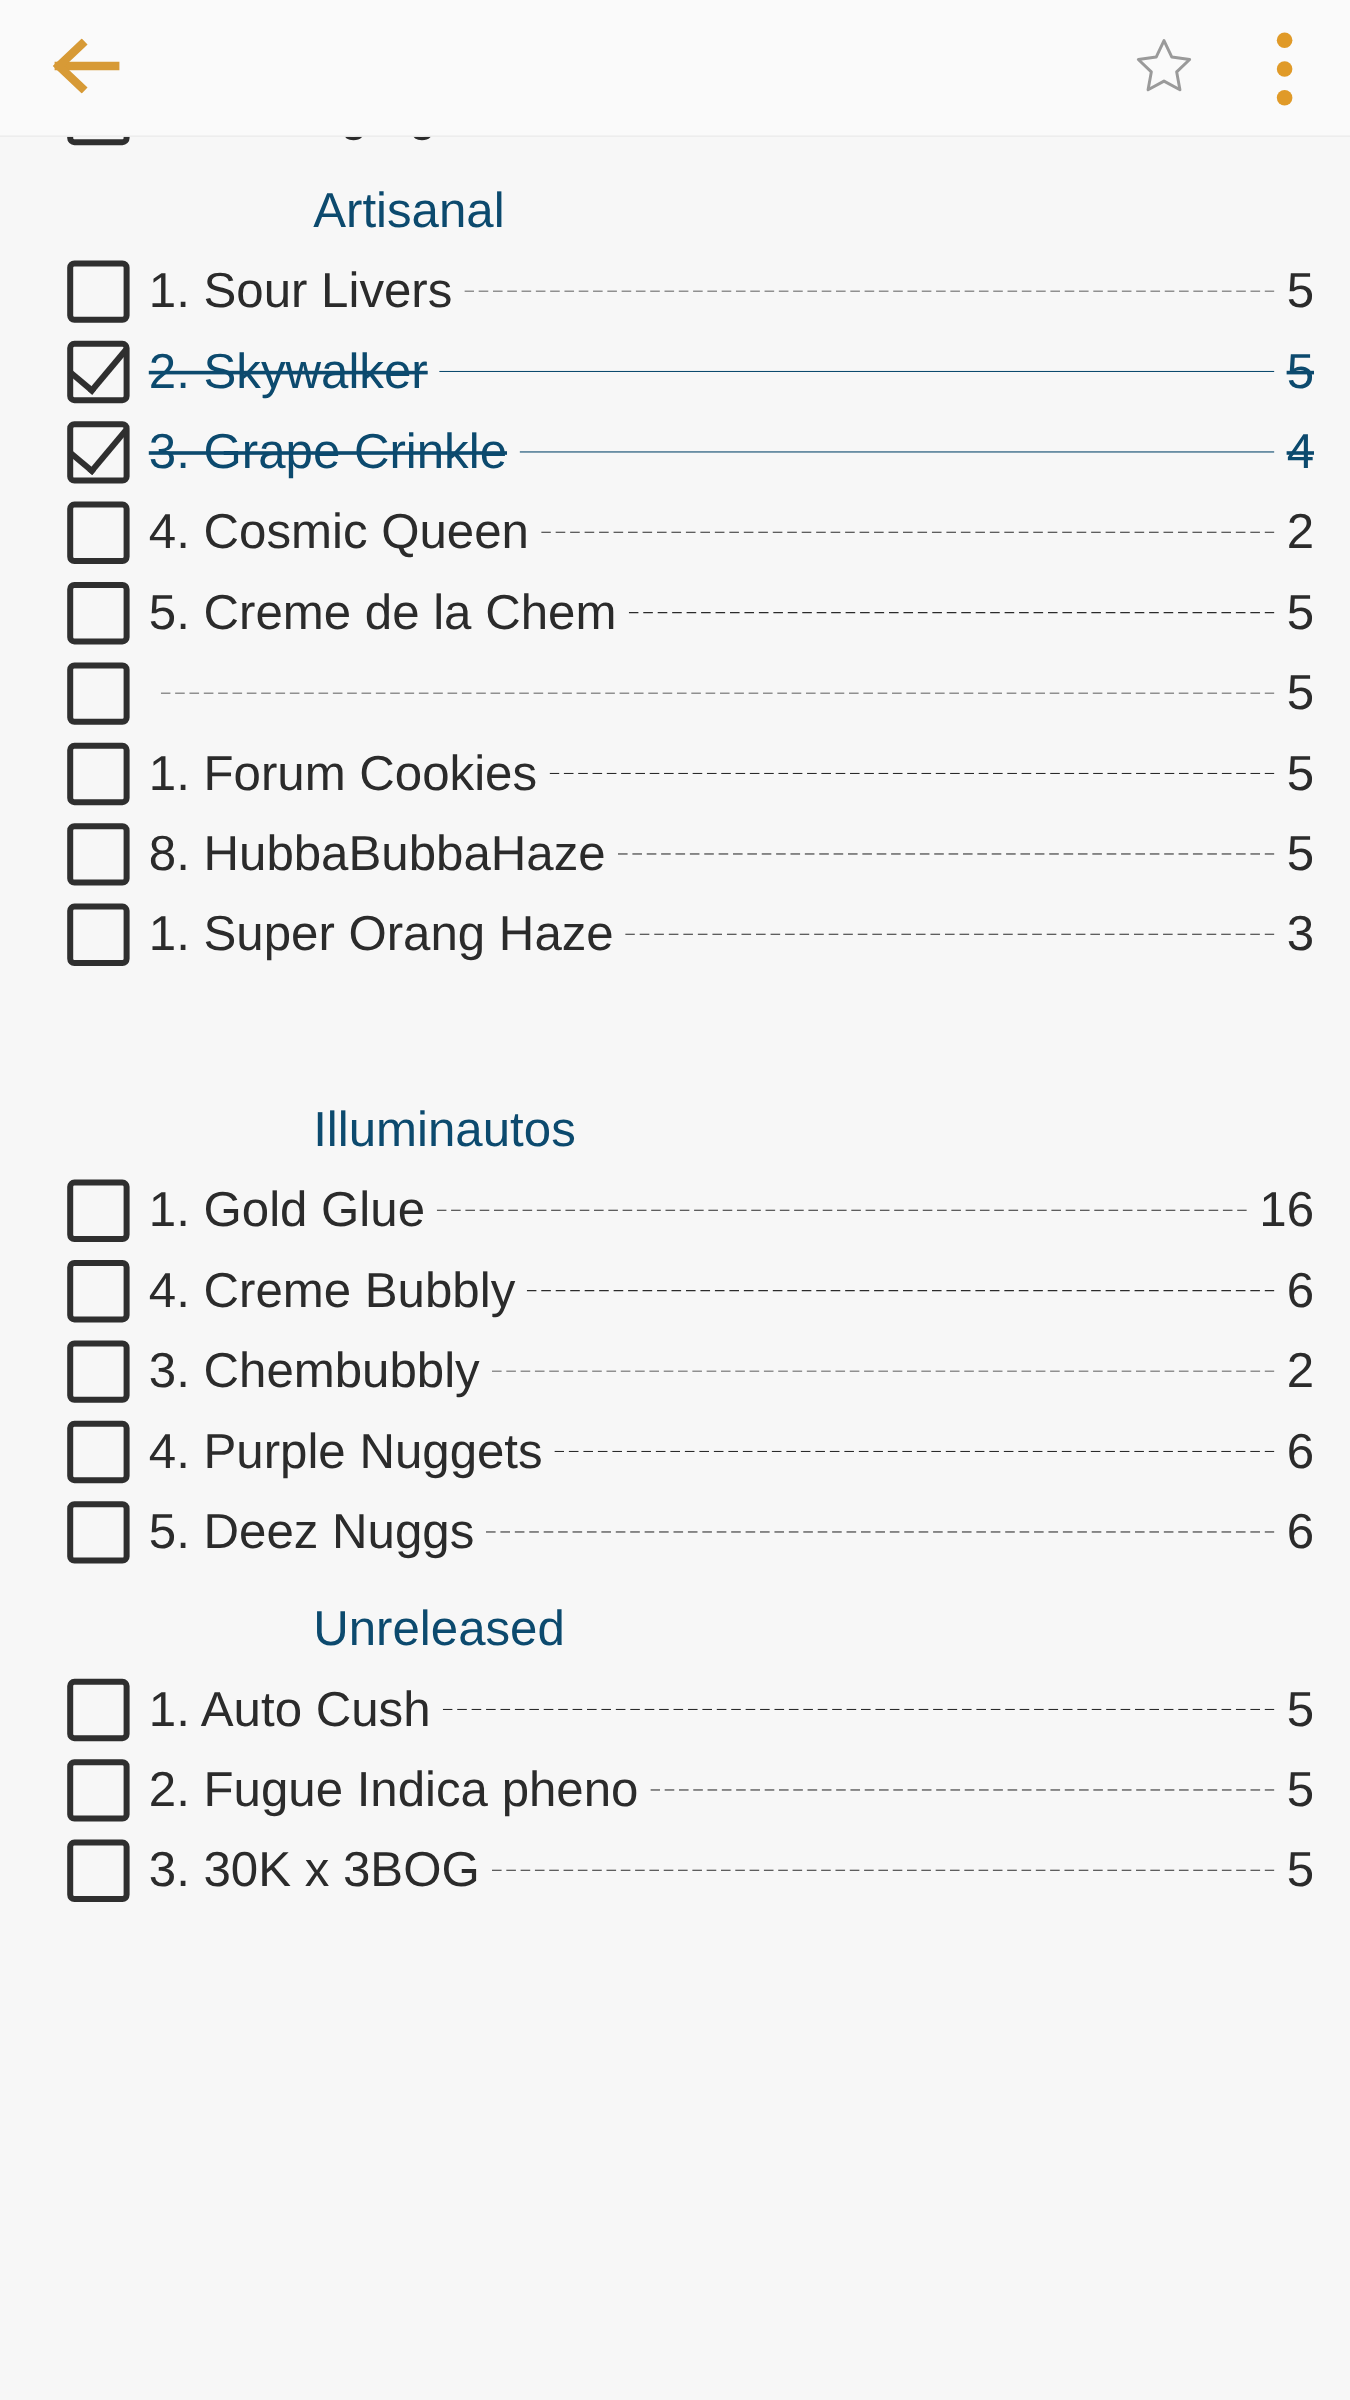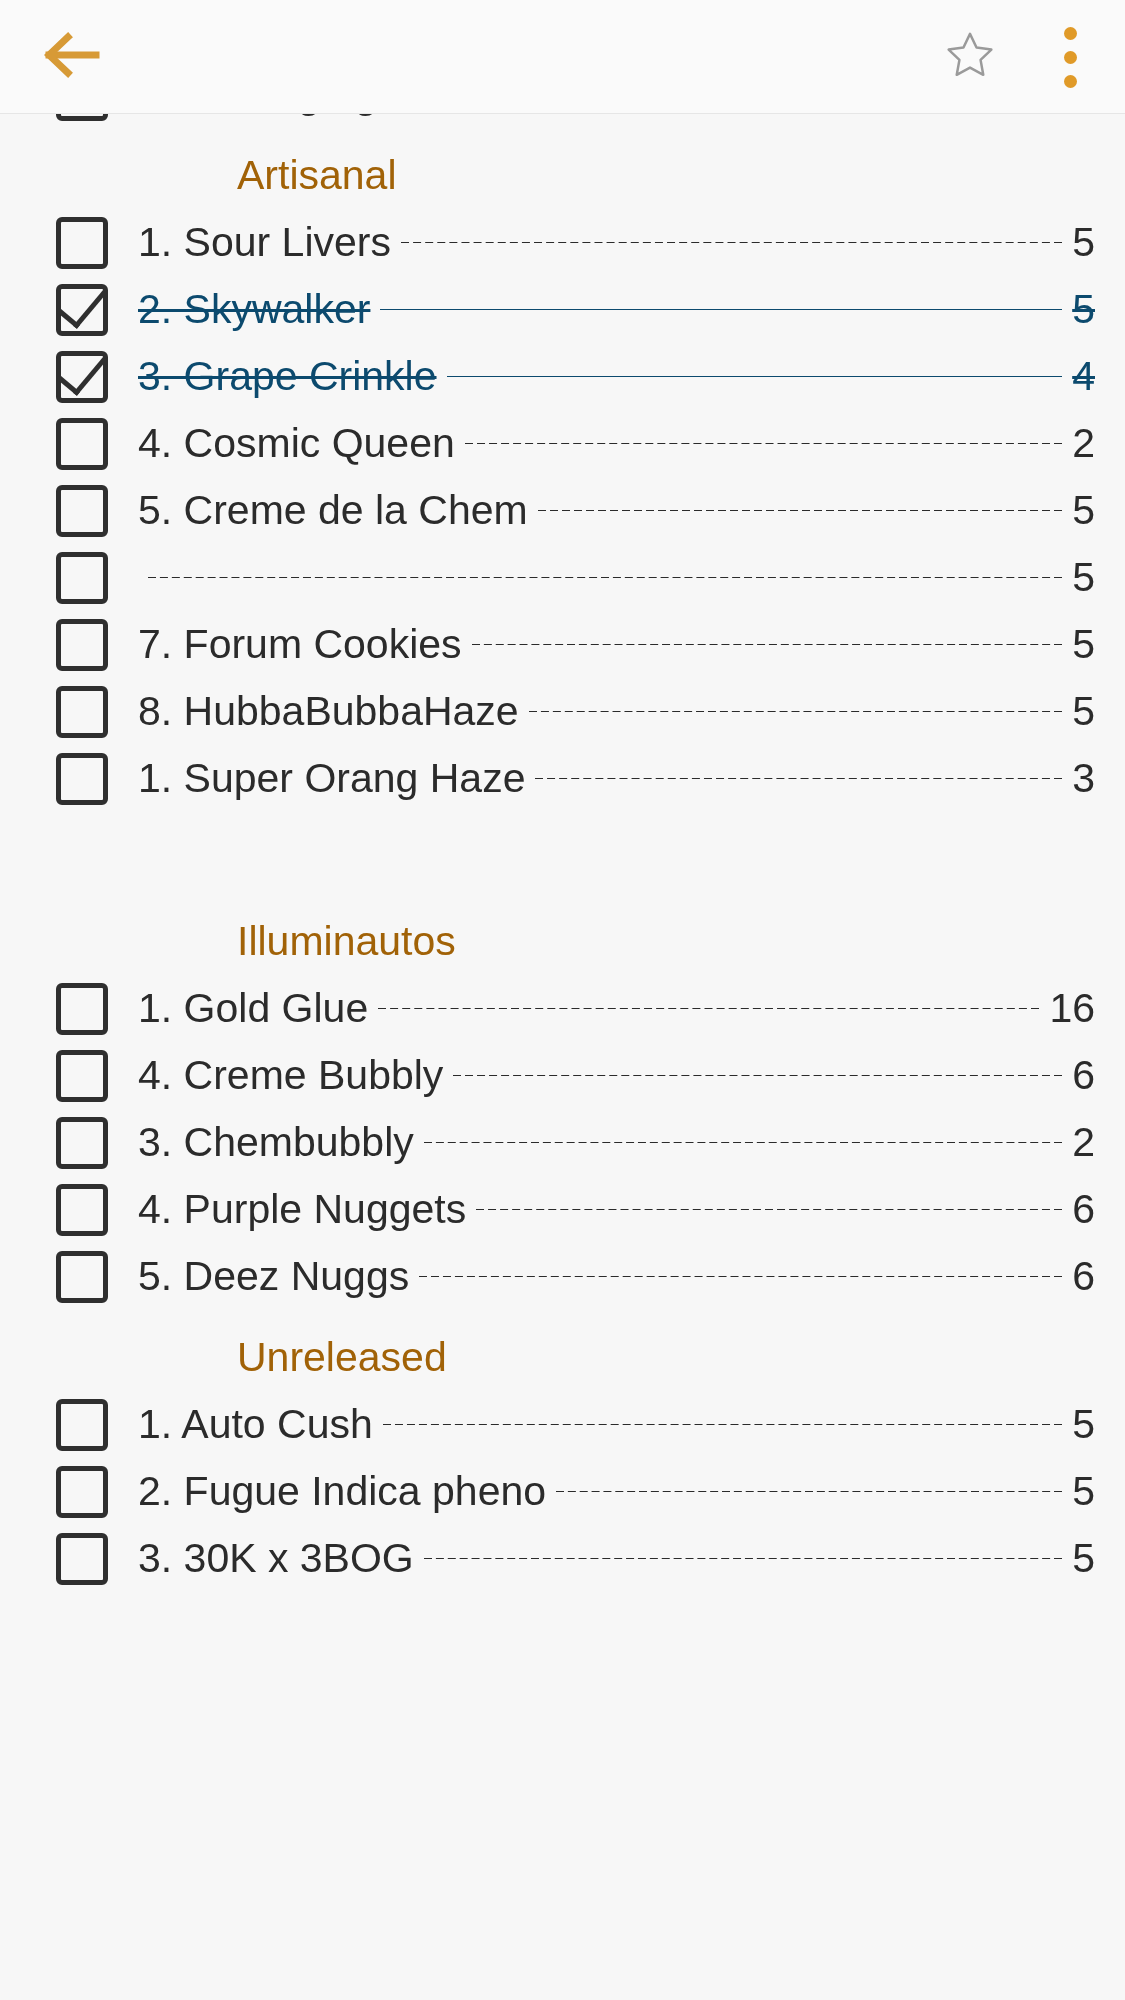--- a/index.html
+++ b/index.html
@@ -107,21 +107,21 @@
     height: 42px;
     border-right: 5px solid #2f2f2f;
     border-bottom: 5px solid #2f2f2f;
     transform: rotate(40deg);
   }
 
   .rowtext {
     flex: 1 1 auto;
     display: flex;
     align-items: center;
-    margin-left: 30px;
+    margin-left: 16px;
     padding-right: 30px;
     font-size: 41px;
     color: #2b2b2b;
     white-space: nowrap;
     min-width: 0;
   }
   .label { flex: 0 0 auto; }
   .leader {
     flex: 1 1 auto;
     margin: 0 10px;
@@ -140,24 +140,25 @@
   .qty { flex: 0 0 auto; }
 
   .row.done .rowtext { color: #0c4a6e; }
   .row.done .label,
   .row.done .qty { text-decoration: line-through; text-decoration-thickness: 3px; }
   .row.done .leader::before { border-top-style: solid; border-top-width: 3px; }
   .row.done .cb { border-color: #2f2f2f; }
 
   .section-title {
     font-size: 41px;
-    color: #a16207;
+    color: #0c4a6e;
     padding-left: 237px;
     height: 67px;
     line-height: 67px;
+    margin-left: 24px;
   }
 
   .spacer-lg { height: 96px; }
   .spacer-sm { height: 14px; }
 
   
   .clipped {
     height: 14px;
     overflow: hidden;
     position: relative;
@@ -252,21 +253,21 @@
       <div class="row">
         <div class="cb"></div>
         <div class="rowtext">
           <span class="leader"></span>
           <span class="qty">5</span>
         </div>
       </div>
       <div class="row">
         <div class="cb"></div>
         <div class="rowtext">
-          <span class="label">7. Forum Cookies</span>
+          <span class="label">1. Forum Cookies</span>
           <span class="leader"></span>
           <span class="qty">5</span>
         </div>
       </div>
       <div class="row">
         <div class="cb"></div>
         <div class="rowtext">
           <span class="label">8. HubbaBubbaHaze</span>
           <span class="leader"></span>
           <span class="qty">5</span>

